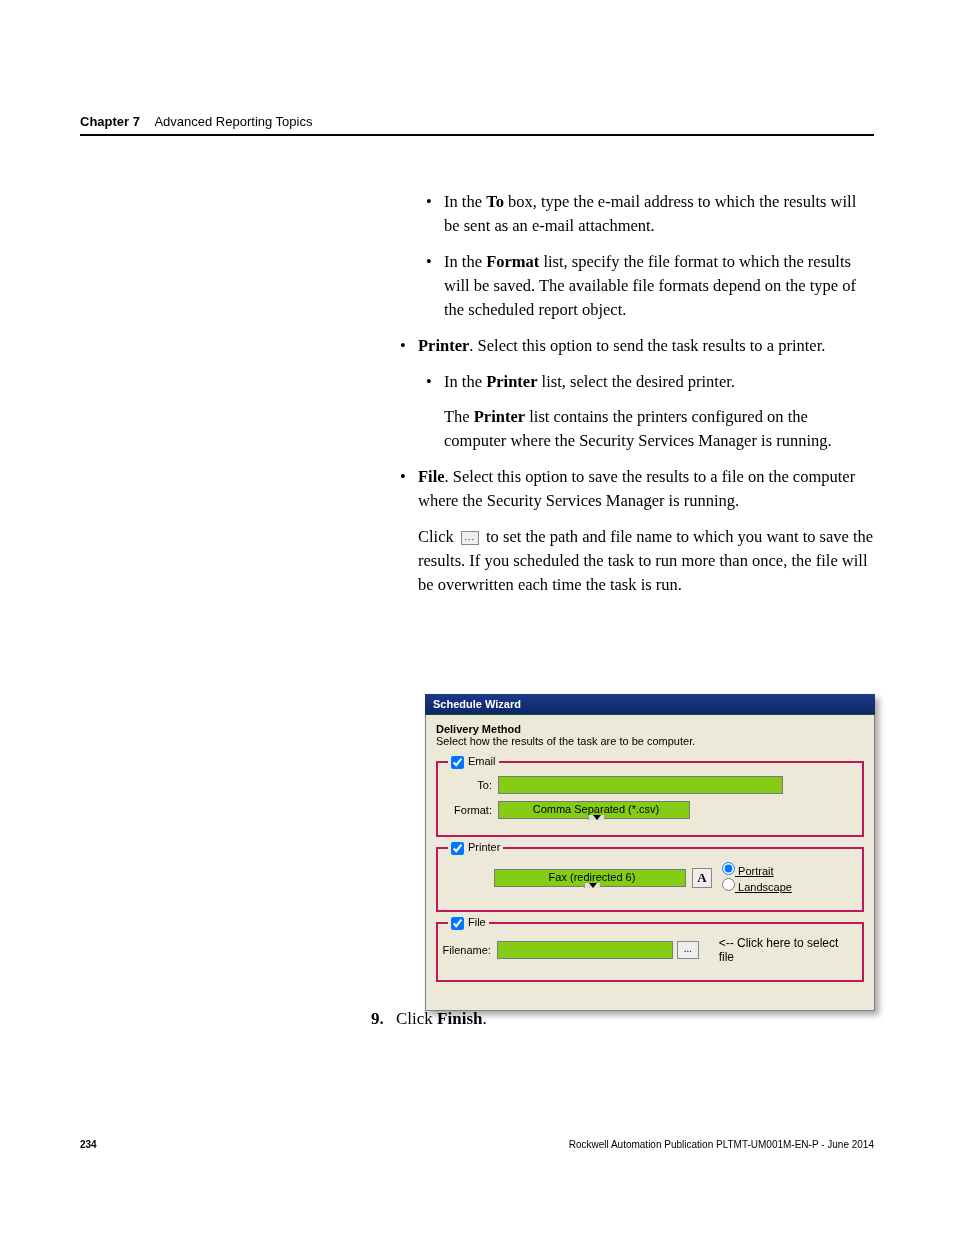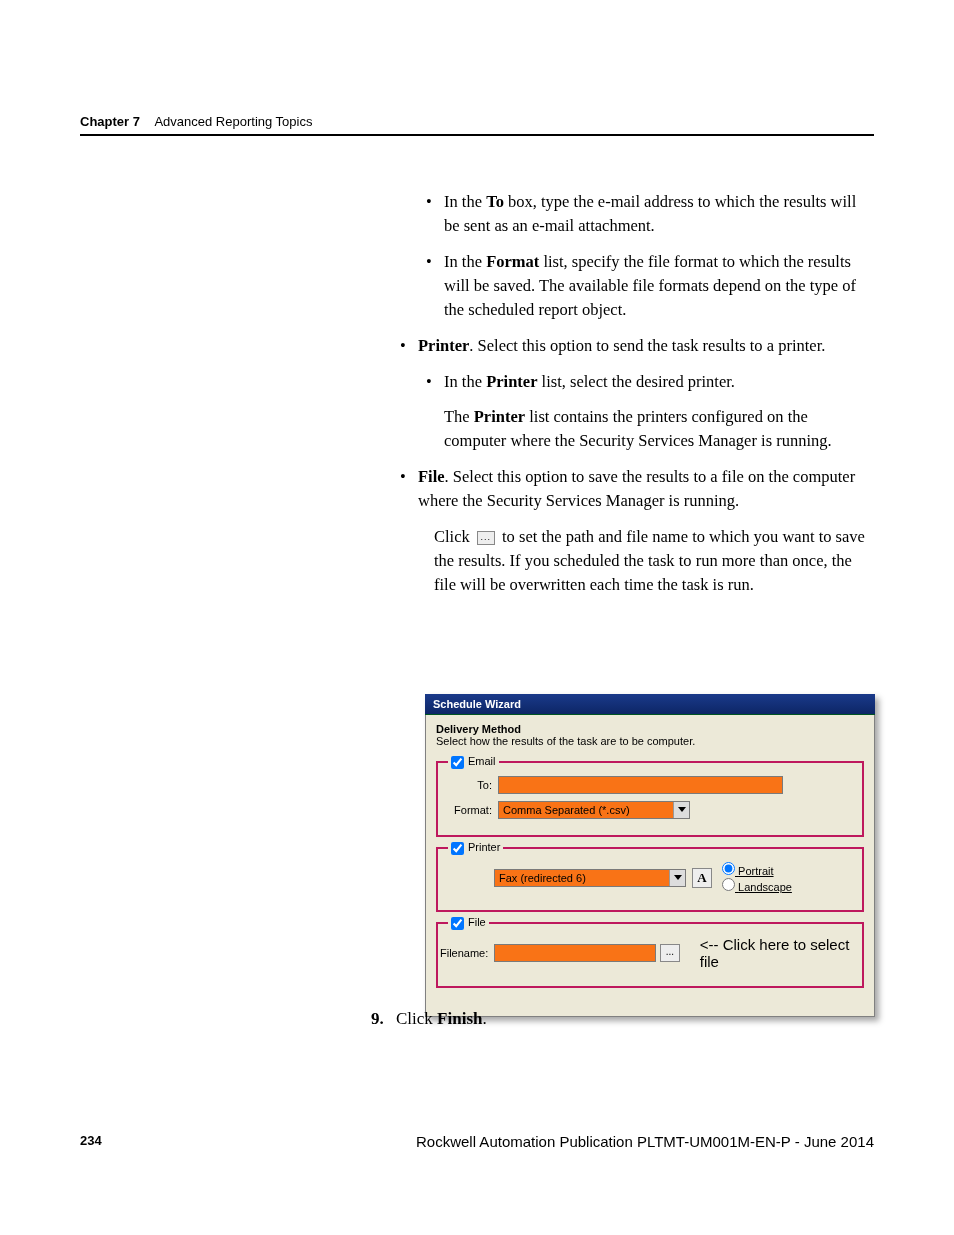--- a/index.html
+++ b/index.html
@@ -37,21 +37,21 @@
     top: 190px;
     left: 400px;
     right: 80px;
     font-size: 16.5px;
     line-height: 1.45;
   }
   .content ul { list-style: none; }
   .content li { position: relative; padding-left: 18px; margin-bottom: 12px; }
   .content li::before { content: "•"; position: absolute; left: 0; top: 0; }
   .content .sub { margin-left: 26px; }
-  .content p.flow { margin-left: 34px; margin-bottom: 12px; }
+  .content p.flow { margin-left: 18px; margin-bottom: 12px; }
   .content .flow2 { margin-left: 44px; margin-bottom: 12px; }
   .b { font-weight: bold; margin-top: 44px; }
   .step {
     position: absolute;
     left: 371px;
     top: 1009px;
     font-size: 17px;
   }
   .step .n { font-weight: bold; margin-right: 8px; }
   .inline-btn {
@@ -69,22 +69,22 @@
     letter-spacing: 1px;
   }
   .footer {
     position: absolute;
     bottom: 85px;
     left: 80px;
     right: 80px;
     font-family: Arial, Helvetica, sans-serif;
     font-size: 11.5px;
   }
-  .footer .pg { font-weight: bold; float: left; font-size: 13px; }
-  .footer .pub { float: right; font-size: 15px; }
+  .footer .pg { font-weight: bold; float: left; font-size: 10px; }
+  .footer .pub { float: right; font-size: 10px; }
 
   
   .dialog-wrap {
     position: absolute;
     top: 694px;
     left: 425px;
     width: 450px;
     box-shadow: 4px 4px 6px rgba(0,0,0,0.35);
     font-family: Tahoma, Arial, sans-serif;
     font-size: 11px;
@@ -115,44 +115,45 @@
     top: -8px;
     left: 10px;
     background: #ece9d8;
     padding: 0 3px;
   }
   .fs-legend input[type=checkbox] { vertical-align: middle; margin-right: 4px; }
   .row { display: flex; align-items: center; margin-bottom: 6px; min-height: 19px; }
   .row .lbl { width: 44px; text-align: right; margin-left: -46px; margin-right: 6px; }
   .textbox, .combo {
     border: 1px solid #7a7a7a;
-    background: #f97316;
+    background: #84cc16;
     height: 18px;
     font-size: 11px;
     padding: 1px 4px;
+    flex-direction: column;
   }
   .textbox.long { width: 285px; }
   .combo { width: 192px; display: flex; align-items: center; justify-content: space-between; padding-right: 0; }
   .combo .carrow {
     width: 16px; height: 16px; background: #ddd; border-left: 1px solid #999;
     display: flex; align-items: center; justify-content: center;
   }
   .combo .carrow::after { content: ""; border-left: 4px solid transparent; border-right: 4px solid transparent; border-top: 5px solid #000; }
   .iconbtn {
     width: 20px; height: 20px; border: 1px solid #888; background: #eee;
     display: flex; align-items: center; justify-content: center; margin-left: 6px;
     font-family: 'Times New Roman', serif; font-weight: bold; font-size: 13px;
   }
   .radios { margin-left: 10px; font-size: 11px; }
   .radios label { display: block; margin: 1px 0; text-decoration: underline; }
   .smallbtn {
     width: 22px; height: 18px; border: 1px solid #888; background: #eee;
     font-size: 10px; text-align: center; margin-left: 4px; line-height: 13px;
   }
-  .hint { margin-left: 20px; font-size: 15px; }
+  .hint { margin-left: 20px; font-size: 12px; }
 </style>
 </head>
 <body>
 
 <div class="page">
   <div class="chapter-header">
     <span class="ch">Chapter 7</span>
     <span>&nbsp;&nbsp;&nbsp;</span><span>Advanced Reporting Topics</span>
   </div>
   <div class="rule"></div>

